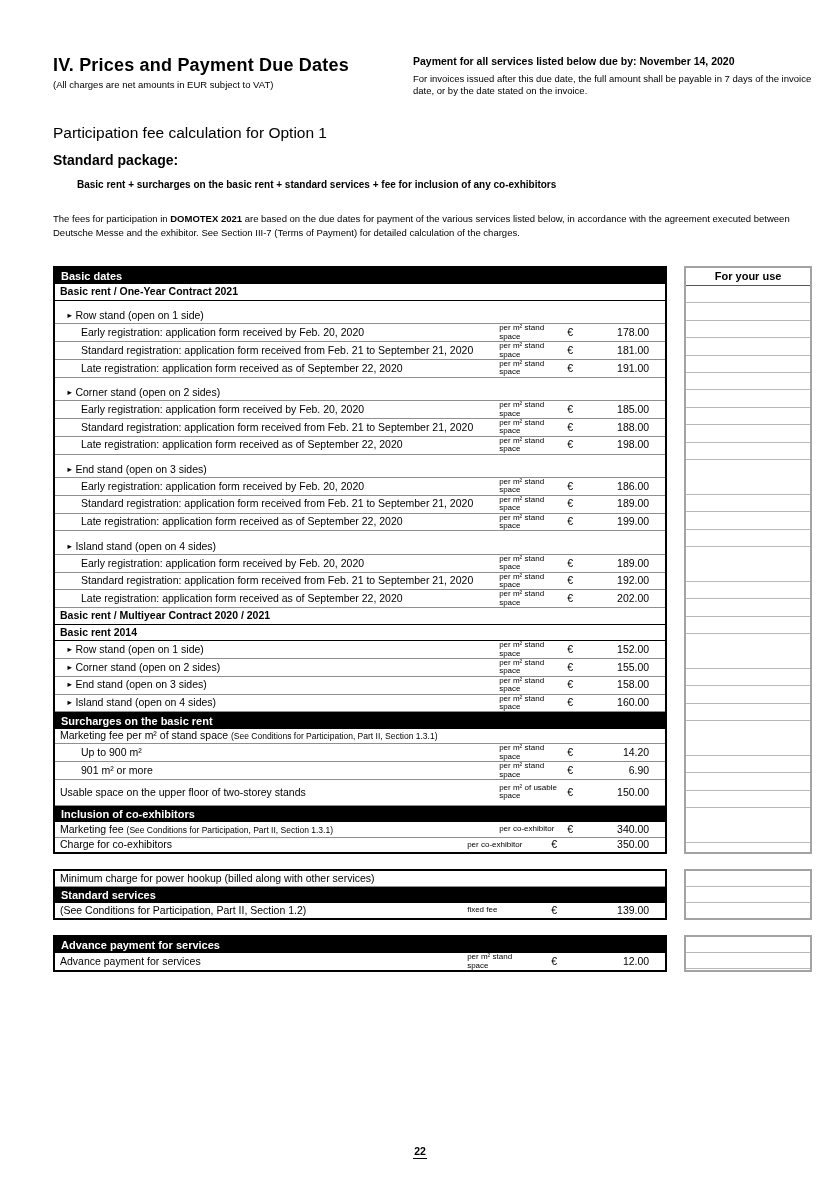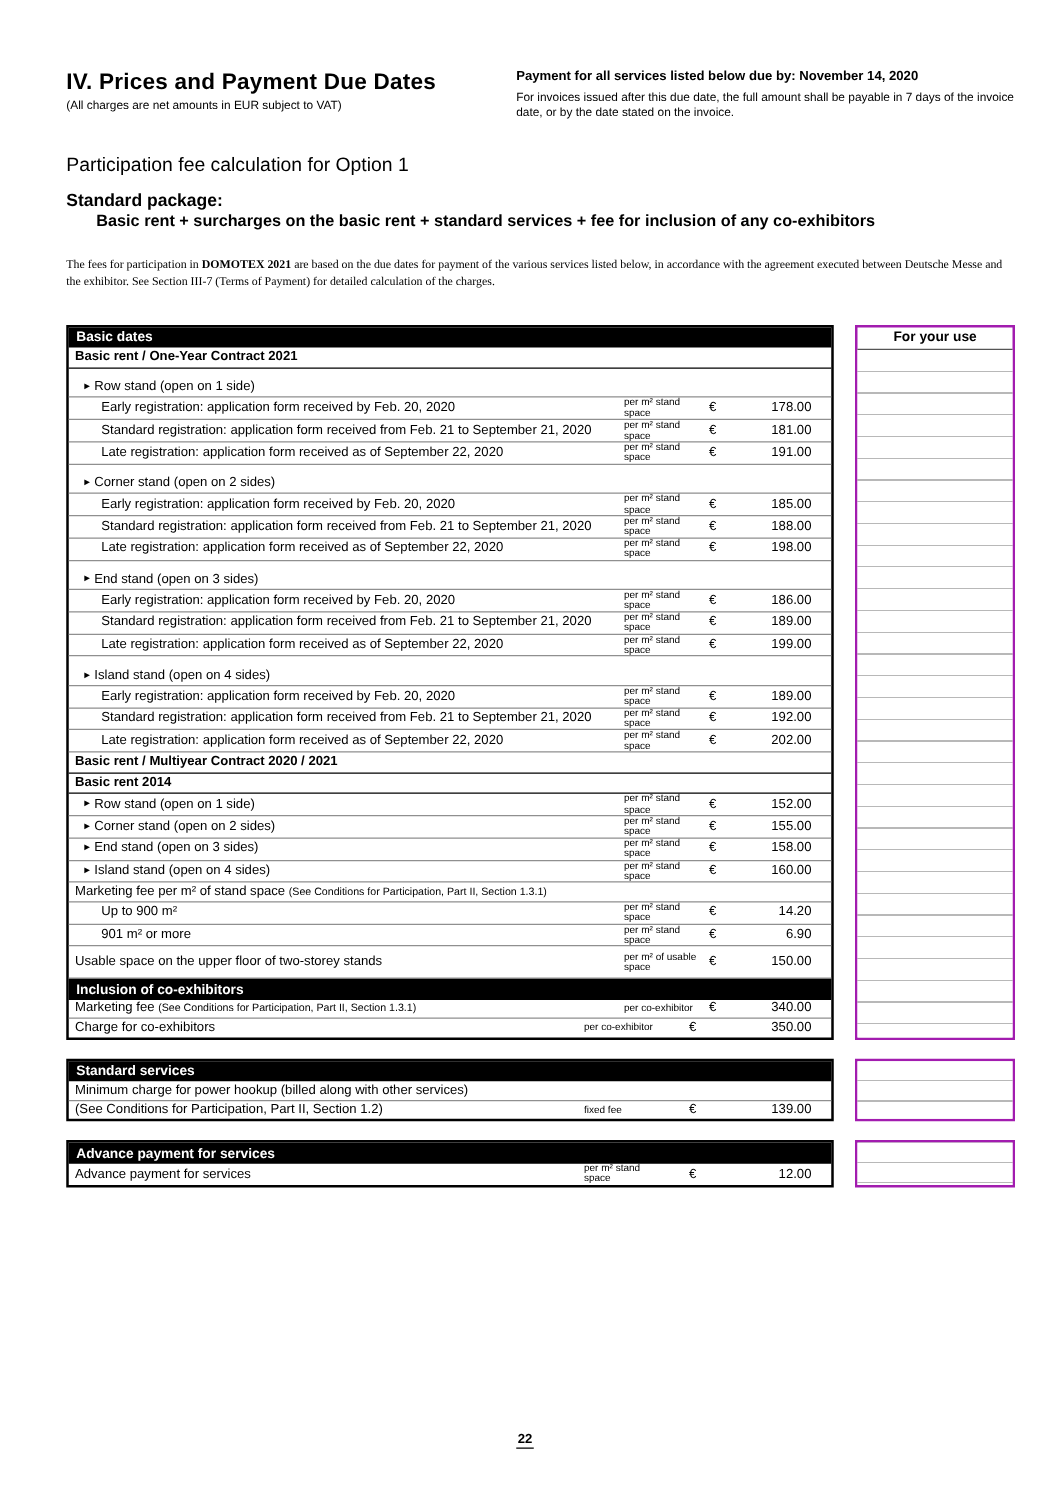--- a/index.html
+++ b/index.html
@@ -18,22 +18,22 @@
   .hdr{display:flex;align-items:flex-start;}
   .hdr-left{width:360px;}
   .doc-title{font-size:18px;font-weight:bold;margin:0;letter-spacing:.2px;}
   .vat-note{font-size:9.5px;margin-top:3px;}
   .hdr-right{width:399px;margin-left:auto;}
   .due-bold{font-size:10.5px;font-weight:bold;line-height:1.2;}
   .due-note{font-size:9.5px;margin-top:5px;line-height:1.3;}
   
   .option-title{font-size:15.5px;margin-top:27px;}
   .package-title{font-size:14px;font-weight:bold;margin-top:10px;}
-  .package-formula{font-size:13px;font-weight:bold;margin-top:1px;padding-left:24px;}
-  .intro-par{font-size:9.5px;line-height:1.4;margin-top:22px;width:759px;font-family:Liberation Serif, serif;}
+  .package-formula{font-size:10px;font-weight:bold;margin-top:11px;padding-left:24px;}
+  .intro-par{font-size:9.5px;line-height:1.4;margin-top:22px;width:759px;}
   .intro-par b{font-weight:bold;}
   
   .blocks{margin-top:27px;}
   .block{display:flex;align-items:stretch;}
   .block + .block{margin-top:15px;}
   .tbl{width:615px;border:2px solid #000;box-sizing:border-box;background:#fff;}
   .trow{display:flex;align-items:center;border-bottom:1px solid #8f8f8f;min-height:14.5px;font-size:10.5px;line-height:1.1;}
   .trow:last-child{border-bottom:none;gap:16px;}
   .t-section{background:#000;color:#fff;font-weight:bold;font-size:11px;min-height:16.5px;border-bottom:none;}
   .t-section .lbl{padding-left:6px;}
@@ -42,21 +42,21 @@
   .tall{min-height:25px;}
   .lbl{flex:1;padding-left:5px;padding-right:4px;white-space:nowrap;overflow:hidden;}
   .t-group .lbl{padding-left:11px;}
   .ind1 .lbl{padding-left:26px;}
   .bullet{font-size:7.5px;margin-right:2px;vertical-align:1px;}
   .note{font-size:8.5px;}
   .unit{width:68px;flex-shrink:0;font-size:8px;line-height:1.05;}
   .cur{width:24px;flex-shrink:0;font-size:10.5px;}
   .amt{width:58px;flex-shrink:0;text-align:right;padding-right:16px;font-size:10.5px;}
   
-  .fyu{width:128px;margin-left:17px;border:2px solid #a21caf;box-sizing:border-box;display:flex;flex-direction:column;background:#fff;}
+  .fyu{width:128px;margin-left:17px;border:2px solid #a3a3a3;box-sizing:border-box;display:flex;flex-direction:column;background:#fff;}
   .fyu-header{font-size:11px;font-weight:bold;text-align:center;padding:2px 0 3px 0;border-bottom:1px solid #555;}
   .fyu-grid{flex:1;background:repeating-linear-gradient(to bottom,#fff 0px,#fff 16.5px,#b8b8b8 16.5px,#b8b8b8 17.4px);}
   .fyu-grid.small{background:repeating-linear-gradient(to bottom,#fff 0px,#fff 15.2px,#b8b8b8 15.2px,#b8b8b8 16.1px);}
   
   .page-num{position:absolute;left:0;right:0;bottom:30px;text-align:center;font-size:10.5px;font-weight:bold;}
   .page-num span{display:inline-block;border-bottom:1px solid #000;padding:0 1px 1px 1px;}
 </style>
 </head>
 <body>
 
@@ -200,20 +200,23 @@
             <div class="unit">per m² stand space</div>
             <div class="cur">€</div>
             <div class="amt">158.00</div>
           </div>
           <div class="trow t-group">
             <div class="lbl"><span class="bullet">►</span><span>Island stand (open on 4 sides)</span></div>
             <div class="unit">per m² stand space</div>
             <div class="cur">€</div>
             <div class="amt">160.00</div>
           </div>
+          <div class="trow t-section">
+            <div class="lbl"><span>Surcharges on the basic rent</span></div>
+          </div>
           <div class="trow t-label">
             <div class="lbl"><span>Marketing fee per m² of stand space </span><span class="note">(See Conditions for Participation, Part II, Section 1.3.1)</span></div>
           </div>
           <div class="trow t-item ind1">
             <div class="lbl"><span>Up to 900 m²</span></div>
             <div class="unit">per m² stand space</div>
             <div class="cur">€</div>
             <div class="amt">14.20</div>
           </div>
           <div class="trow t-item ind1">
@@ -245,25 +248,25 @@
           </div>
         </div>
       <div class="fyu">
         <div class="fyu-header">For your use</div>
         <div class="fyu-grid"></div>
       </div>
     </div>
 
     <div class="block">
       <div class="tbl">
-          <div class="trow t-section">
-            <div class="lbl"><span>Standard services</span></div>
-          </div>
           <div class="trow t-label">
             <div class="lbl"><span>Minimum charge for power hookup (billed along with other services)</span></div>
+          </div>
+          <div class="trow t-section">
+            <div class="lbl"><span>Standard services</span></div>
           </div>
           <div class="trow t-item">
             <div class="lbl"><span>(See Conditions for Participation, Part II, Section 1.2)</span></div>
             <div class="unit">fixed fee</div>
             <div class="cur">€</div>
             <div class="amt">139.00</div>
           </div>
         </div>
       <div class="fyu">
         <div class="fyu-grid small"></div>

